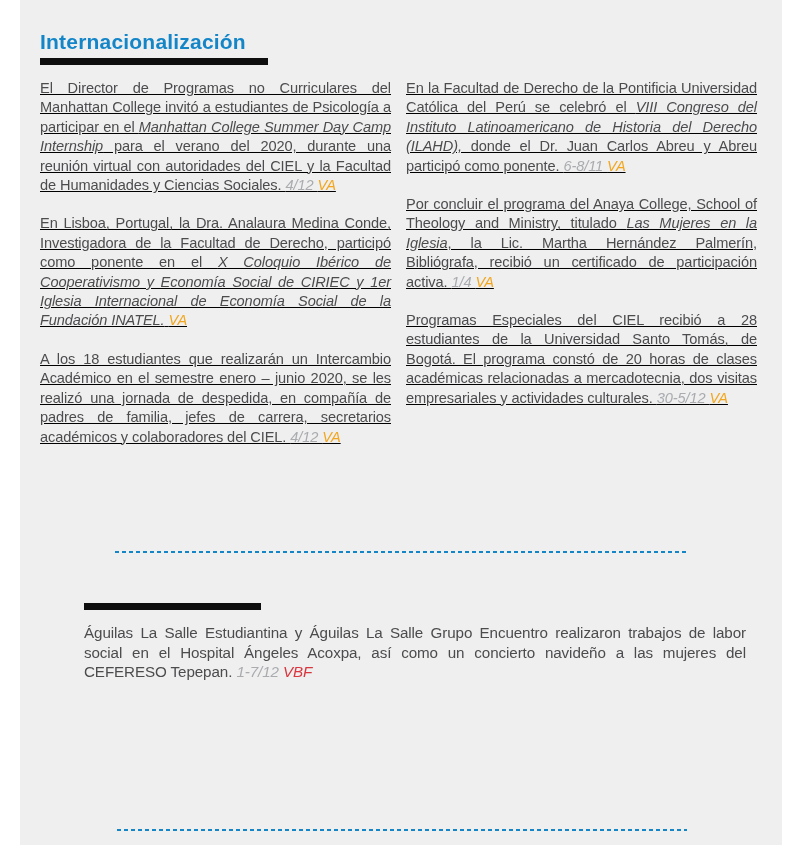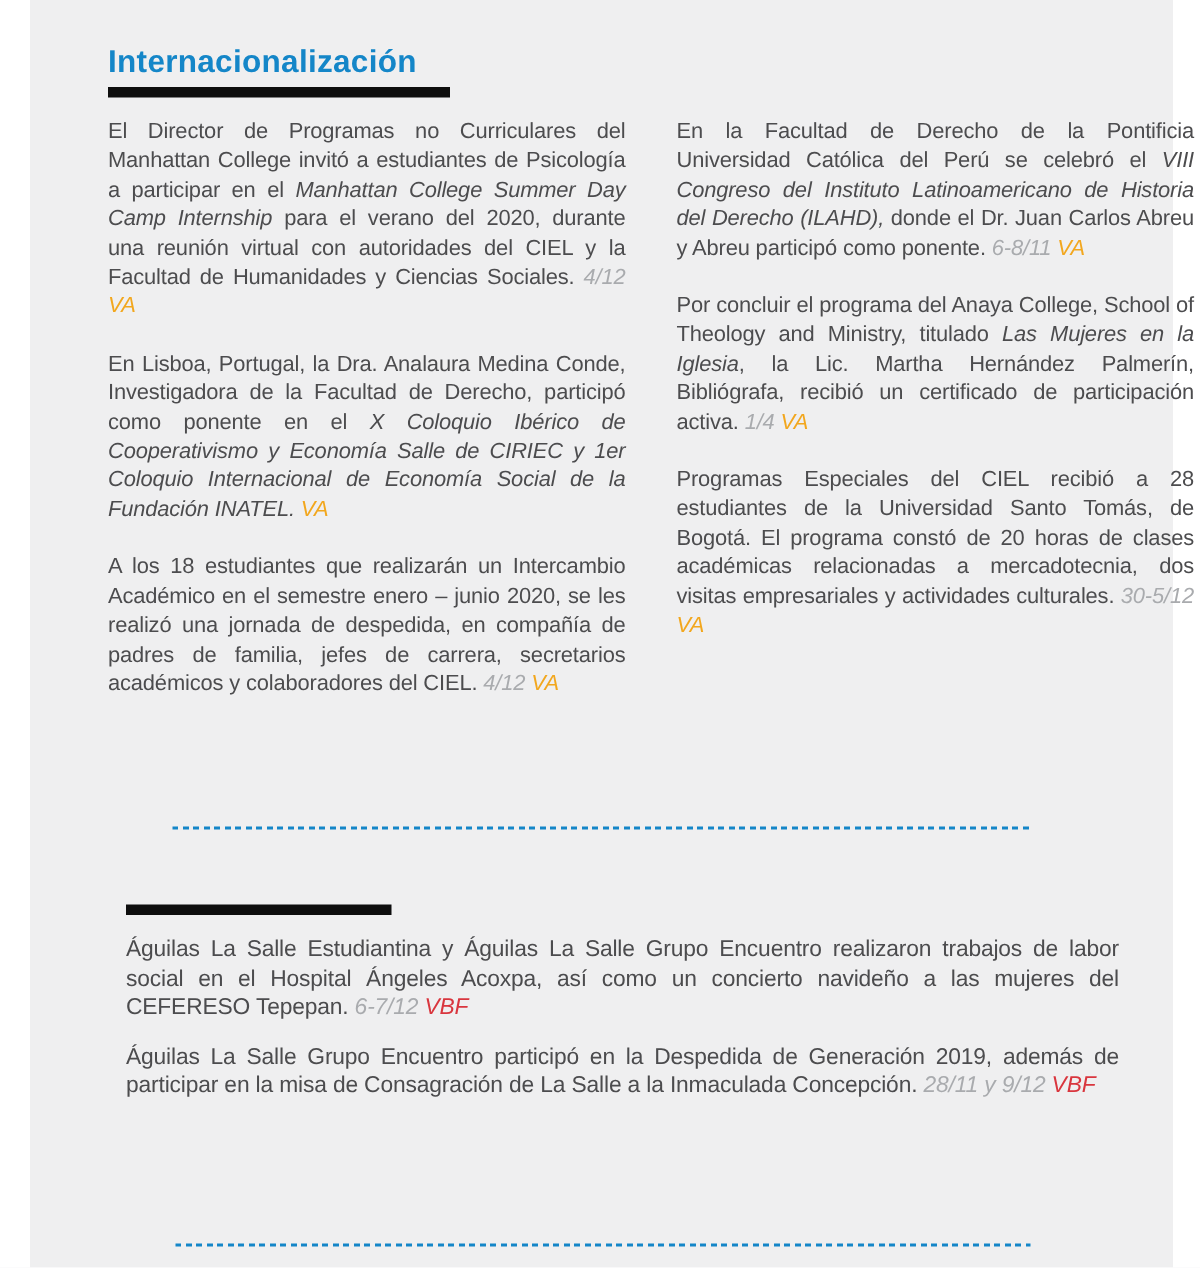--- a/index.html
+++ b/index.html
@@ -14,32 +14,32 @@
   *{box-sizing:border-box;}
   html,body{margin:0;padding:0;}
   body{
     width:800px;height:845px;background:#ffffff;
     font-family:"Liberation Sans","DejaVu Sans",sans-serif;
     -webkit-font-smoothing:antialiased;
   }
   .canvas{position:relative;width:800px;height:845px;background:#ffffff;overflow:hidden;}
   .paper{position:absolute;left:20px;top:0;width:762px;height:845px;background:var(--paper);}
 
-  .section-1{position:absolute;left:20px;top:30px;width:724px;margin-left:32px;}
+  .section-1{position:absolute;left:20px;top:30px;width:724px;}
   .section-2{position:absolute;left:64px;top:599px;width:662px;}
 
   h1.sec-title{
     margin:0;font-size:21px;line-height:24px;font-weight:bold;
     color:var(--accent);letter-spacing:.2px;
   }
   .title-bar{height:7px;background:var(--bar);margin-top:4px;}
   .section-1 .title-bar{width:228px;}
   .section-2 .title-bar{width:177px;}
 
-  .two-col{display:flex;gap:34px;margin-top:14px;}
+  .two-col{display:flex;gap:15px;margin-top:14px;text-decoration:underline;}
   .col{width:351px;}
 
   .news{
     margin:0 0 19px 0;
     text-align:justify;
     font-size:14.6px;line-height:19.4px;
     color:var(--body);
     letter-spacing:-0.1px;
   }
   .section-2 .news{font-size:15.2px;line-height:19.6px;margin-top:13px;margin-bottom:7px;width:662px;}
@@ -62,35 +62,34 @@
 
 <div class="canvas">
   <div class="paper">
 
     <div class="section-1">
       <h1 class="sec-title">Internacionalización</h1>
       <div class="title-bar"></div>
       <div class="two-col">
         <div class="col">
           <p class="news"><span class="seg-n">El Director de Programas no Curriculares del Manhattan College invitó a estudiantes de Psicología a participar en el </span><span class="seg-i">Manhattan College Summer Day Camp Internship</span><span class="seg-n"> para el verano del 2020, durante una reunión virtual con autoridades del CIEL y la Facultad de Humanidades y Ciencias Sociales. </span><span class="seg-d">4/12 </span><span class="seg-va">VA</span></p>
-          <p class="news"><span class="seg-n">En Lisboa, Portugal, la Dra. Analaura Medina Conde, Investigadora de la Facultad de Derecho, participó como ponente en el </span><span class="seg-i">X Coloquio Ibérico de Cooperativismo y Economía Salle de CIRIEC y 1er Coloquio Internacional de Economía Social de la Fundación INATEL.</span><span class="seg-n"> </span><span class="seg-va">VA</span></p>
+          <p class="news"><span class="seg-n">En Lisboa, Portugal, la Dra. Analaura Medina Conde, Investigadora de la Facultad de Derecho, participó como ponente en el </span><span class="seg-i">X Coloquio Ibérico de Cooperativismo y Economía Social de CIRIEC y 1er Iglesia Internacional de Economía Social de la Fundación INATEL.</span><span class="seg-n"> </span><span class="seg-va">VA</span></p>
           <p class="news"><span class="seg-n">A los 18 estudiantes que realizarán un Intercambio Académico en el semestre enero – junio 2020, se les realizó una jornada de despedida, en compañía de padres de familia, jefes de carrera, secretarios académicos y colaboradores del CIEL. </span><span class="seg-d">4/12 </span><span class="seg-va">VA</span></p>
         </div>
         <div class="col">
           <p class="news"><span class="seg-n">En la Facultad de Derecho de la Pontificia Universidad Católica del Perú se celebró el </span><span class="seg-i">VIII Congreso del Instituto Latinoamericano de Historia del Derecho (ILAHD),</span><span class="seg-n"> donde el Dr. Juan Carlos Abreu y Abreu participó como ponente. </span><span class="seg-d">6-8/11 </span><span class="seg-va">VA</span></p>
           <p class="news"><span class="seg-n">Por concluir el programa del Anaya College, School of Theology and Ministry, titulado </span><span class="seg-i">Las Mujeres en la Iglesia</span><span class="seg-n">, la Lic. Martha Hernández Palmerín, Bibliógrafa, recibió un certificado de participación activa. </span><span class="seg-d">1/4 </span><span class="seg-va">VA</span></p>
           <p class="news"><span class="seg-n">Programas Especiales del CIEL recibió a 28 estudiantes de la Universidad Santo Tomás, de Bogotá. El programa constó de 20 horas de clases académicas relacionadas a mercadotecnia, dos visitas empresariales y actividades culturales. </span><span class="seg-d">30-5/12 </span><span class="seg-va">VA</span></p>
         </div>
       </div>
     </div>
 
     <div class="dashed-sep sep-1"></div>
 
     <div class="section-2">
       <div class="title-bar"></div>
-      <p class="news"><span class="seg-n">Águilas La Salle Estudiantina y Águilas La Salle Grupo Encuentro realizaron trabajos de labor social en el Hospital Ángeles Acoxpa, así como un concierto navideño a las mujeres del CEFERESO Tepepan. </span><span class="seg-d">6-7/12 </span><span class="seg-vbf">VBF</span></p>
-      <p class="news"><span class="seg-n">Águilas La Salle Grupo Encuentro participó en la Despedida de Generación 2019, además de participar en la misa de Consagración de La Salle a la Inmaculada Concepción. </span><span class="seg-d">28/11 y 9/12 </span><span class="seg-vbf">VBF</span></p>
+      <p class="news"><span class="seg-n">Águilas La Salle Estudiantina y Águilas La Salle Grupo Encuentro realizaron trabajos de labor social en el Hospital Ángeles Acoxpa, así como un concierto navideño a las mujeres del CEFERESO Tepepan. </span><span class="seg-d">1-7/12 </span><span class="seg-vbf">VBF</span></p>
     </div>
 
     <div class="dashed-sep sep-2"></div>
 
   </div>
 </div>
 
 </body></html>

